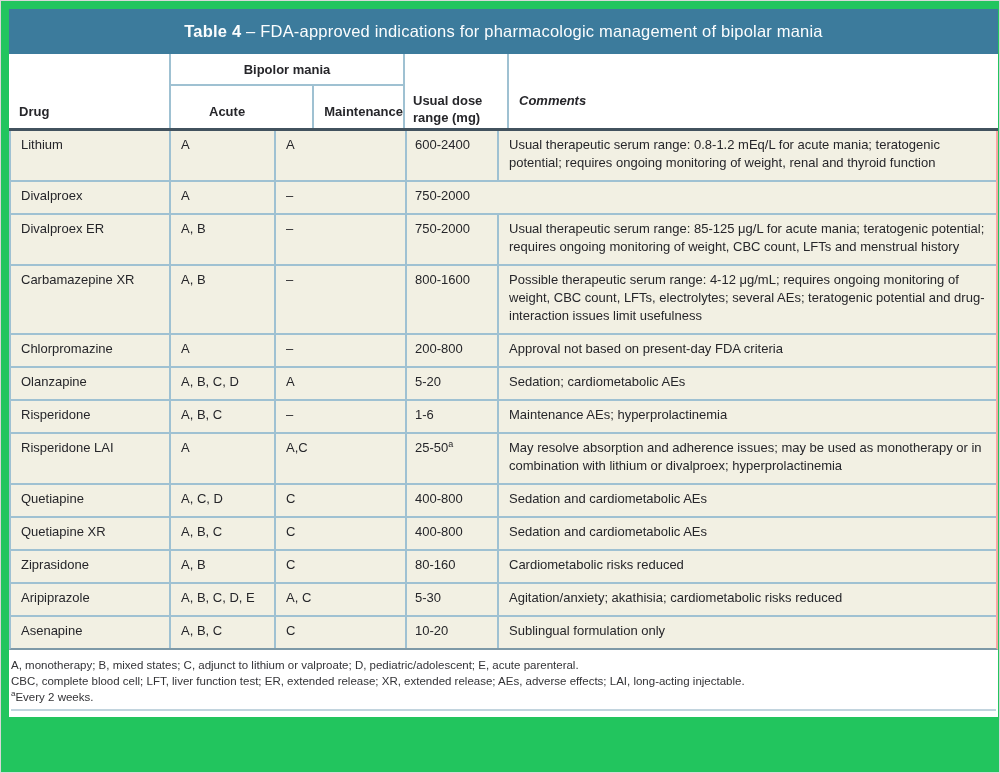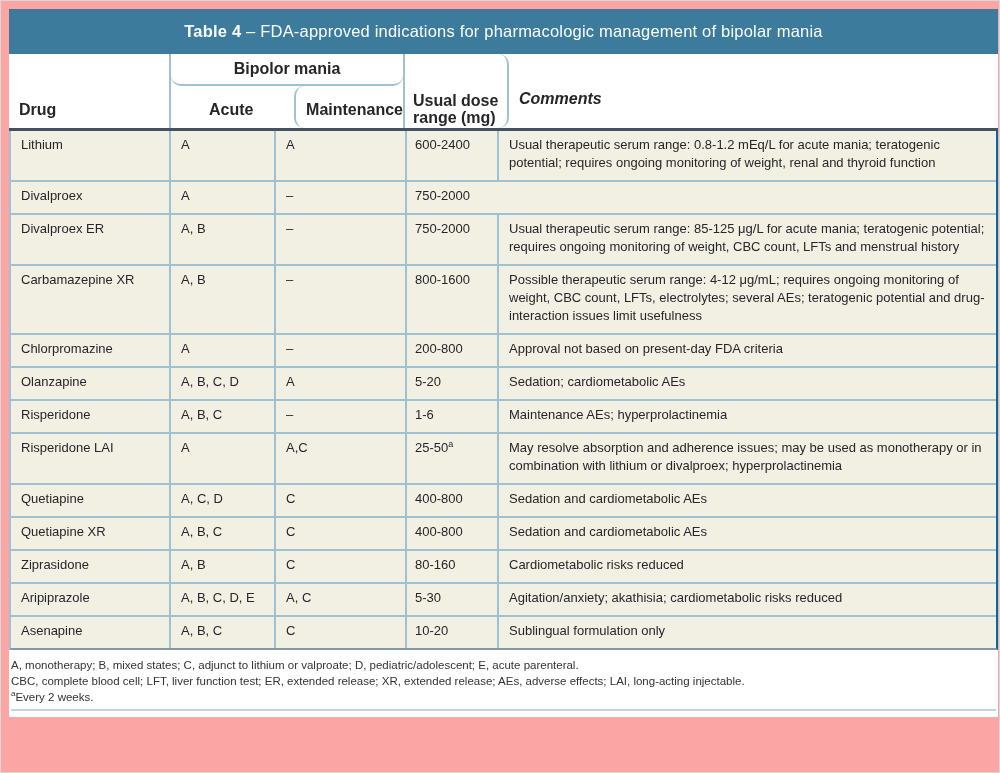--- a/index.html
+++ b/index.html
@@ -1,44 +1,44 @@
 <!DOCTYPE html>
 <html><head>
 <meta charset="utf-8">
 <style>
   html, body { margin: 0; padding: 0; background: #ffffff; }
   body { font-family: "Liberation Sans", "DejaVu Sans", sans-serif; color: #26262a; }
   .page {
     position: relative; width: 1000px; height: 773px; box-sizing: border-box;
-    background: #fca5a5; border: 1px solid #d8d8d8; overflow: hidden;
+    background: #22c55e; border: 1px solid #d8d8d8; overflow: hidden;
   }
   .table-wrap { position: absolute; left: 8px; top: 8px; width: 989px; }
 
   
   .title-bar {
     background: #3c7b9c; height: 45px; display: flex; align-items: center; justify-content: center;
   }
   .title-bar .title-text { color: #fbfdfe; font-size: 16.5px; letter-spacing: .2px; }
   .title-bar .title-prefix { font-weight: bold; }
 
   
   .head { display: flex; background: #ffffff; border-bottom: 3px solid #42525e; }
-  .hcell { box-sizing: border-box; font-weight: bold; font-size: 16px; border-radius: 10px; }
+  .hcell { box-sizing: border-box; font-weight: bold; font-size: 13px; }
   .h-drug { width: 160px; display: flex; align-items: flex-end; padding: 0 0 9px 10px; }
   .h-group-col { width: 236px; box-sizing: border-box; border-left: 2px solid #9fc1d2; border-right: 2px solid #9fc1d2; display: flex; flex-direction: column; }
   .h-group-top { height: 32px; border-bottom: 2px solid #9fc1d2; display: flex; align-items: center; justify-content: center; }
   .h-group-bottom { flex: 1; display: flex; padding-left: 28px; }
   .h-acute { width: 105px; box-sizing: border-box; display: flex; align-items: flex-end; padding: 0 0 9px 10px; }
   .h-maint { flex: 1; box-sizing: border-box; border-left: 2px solid #9fc1d2; display: flex; align-items: flex-end; padding: 0 0 9px 10px; margin-left: 28px; }
   .h-dose { width: 104px; box-sizing: border-box; border-right: 2px solid #9fc1d2; display: flex; align-items: flex-end; padding: 0 4px 2px 8px; line-height: 17px; }
   .h-comments { flex: 1; display: flex; align-items: flex-end; padding: 0 0 20px 10px; font-style: italic; }
   .head-inner { height: 74px; display: flex; }
 
   
-  .tbody { border-left: 2px solid #9fc1d2; border-right: 2px solid #0369a1; }
+  .tbody { border-left: 2px solid #9fc1d2; border-right: 2px solid #fca5a5; }
   .trow { display: flex; background: #f2f0e3; border-top: 2px solid #9fc1d2; }
   .trow:first-child { border-top: none; }
   .c { box-sizing: border-box; font-size: 13px; line-height: 18px; padding: 5px 10px 8px 10px; }
   .c.drug { width: 158px; }
   .c.acute { width: 105px; border-left: 2px solid #9fc1d2; }
   .c.maint { width: 131px; border-left: 2px solid #9fc1d2; }
   .c.dose  { width: 92px; border-left: 2px solid #9fc1d2; padding-left: 8px; padding-right: 4px; }
   .c.comments { flex: 1; border-left: 2px solid #9fc1d2; padding-right: 6px; }
   .c sup { font-size: 9px; line-height: 0; vertical-align: super; }
   .tbody-end { border-bottom: 2px solid #7e99a7; }

